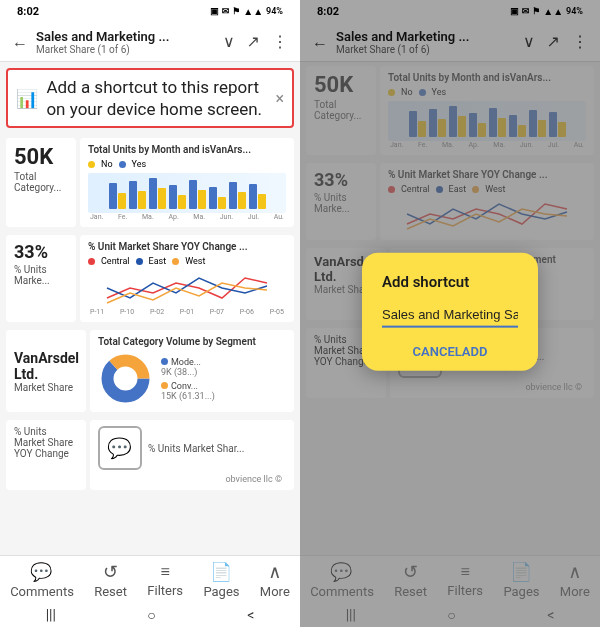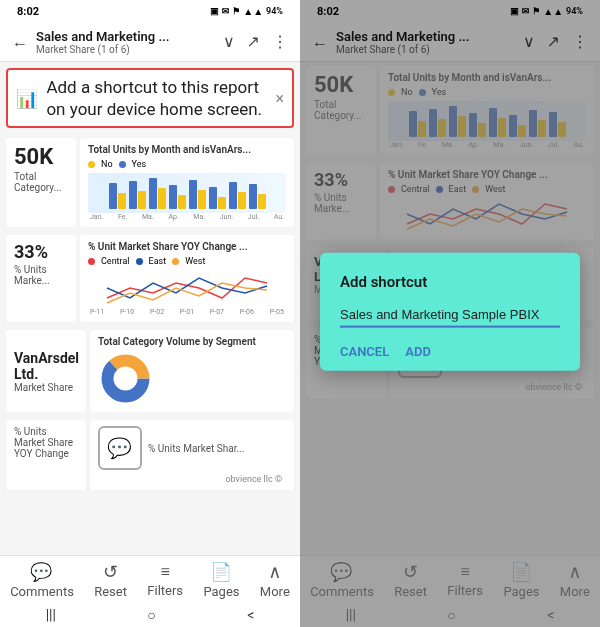--- a/index.html
+++ b/index.html
@@ -154,40 +154,40 @@
       background: rgba(0,0,0,0.35);
       z-index: 10;
     }
 
     
     .dialog {
       position: absolute;
       top: 50%;
       left: 50%;
       transform: translate(-50%, -52%);
-      background: #5eead4;
-      border-radius: 6px;
+      background: #fde047;
+      border-radius: 16px;
       padding: 20px 20px 12px;
-      width: 260px;
+      width: 176px;
       z-index: 20;
       box-shadow: 0 4px 20px rgba(0,0,0,0.3);
     }
     .dialog-title { font-size: 15px; font-weight: 600; color: #1a1a1a; margin-bottom: 12px; }
     .dialog-input {
       border: none;
       border-bottom: 2px solid #4472c4;
       width: 100%;
       font-size: 13px;
       padding: 4px 0;
       outline: none;
       color: #222;
       background: transparent;
       margin-bottom: 16px;
     }
-    .dialog-buttons { display: flex; justify-content: flex-start; gap: 16px; }
+    .dialog-buttons { display: flex; justify-content: center; }
     .dialog-btn { font-size: 13px; font-weight: 600; cursor: pointer; text-transform: uppercase; }
     .btn-cancel { color: #4472c4; }
     .btn-add { color: #4472c4; }
 
     
     .obvience { font-size: 9px; color: #888; text-align: right; padding-right: 4px; }
     .speech-bubble { 
       width: 44px; height: 44px; 
       border: 2px solid #aaa; 
       border-radius: 6px;
@@ -318,20 +318,26 @@
         <div style="font-size:10px; color:#555;">Market Share</div>
       </div>
       <div class="tile">
         <div class="tile-title">Total Category Volume by Segment</div>
         <div class="donut-container">
           <svg width="55" height="55" viewBox="0 0 55 55">
             <circle cx="27.5" cy="27.5" r="18" fill="none" stroke="#4472c4" stroke-width="12" stroke-dasharray="71 42"></circle>
             <circle cx="27.5" cy="27.5" r="18" fill="none" stroke="#f4a43a" stroke-width="12" stroke-dasharray="42 71" stroke-dashoffset="-71"></circle>
             <circle cx="27.5" cy="27.5" r="10" fill="#fff"></circle>
           </svg>
+          <div class="donut-legend">
+            <div><span class="dot" style="background:#4472c4; margin-right:3px;"></span><span>Mode...</span></div>
+            <div style="font-size:9px; color:#777; margin-bottom:4px;">9K (38...)</div>
+            <div><span class="dot" style="background:#f4a43a; margin-right:3px;"></span><span>Conv...</span></div>
+            <div style="font-size:9px; color:#777;">15K (61.31...)</div>
+          </div>
         </div>
       </div>
     </div>
 
     <div class="tiles-row">
       <div class="tile" style="max-width:80px; font-size:10px; color:#555;">
         <span>% Units Market Share YOY Change</span>
       </div>
       <div class="tile">
         <div style="display:flex; gap:6px; align-items:center;">

